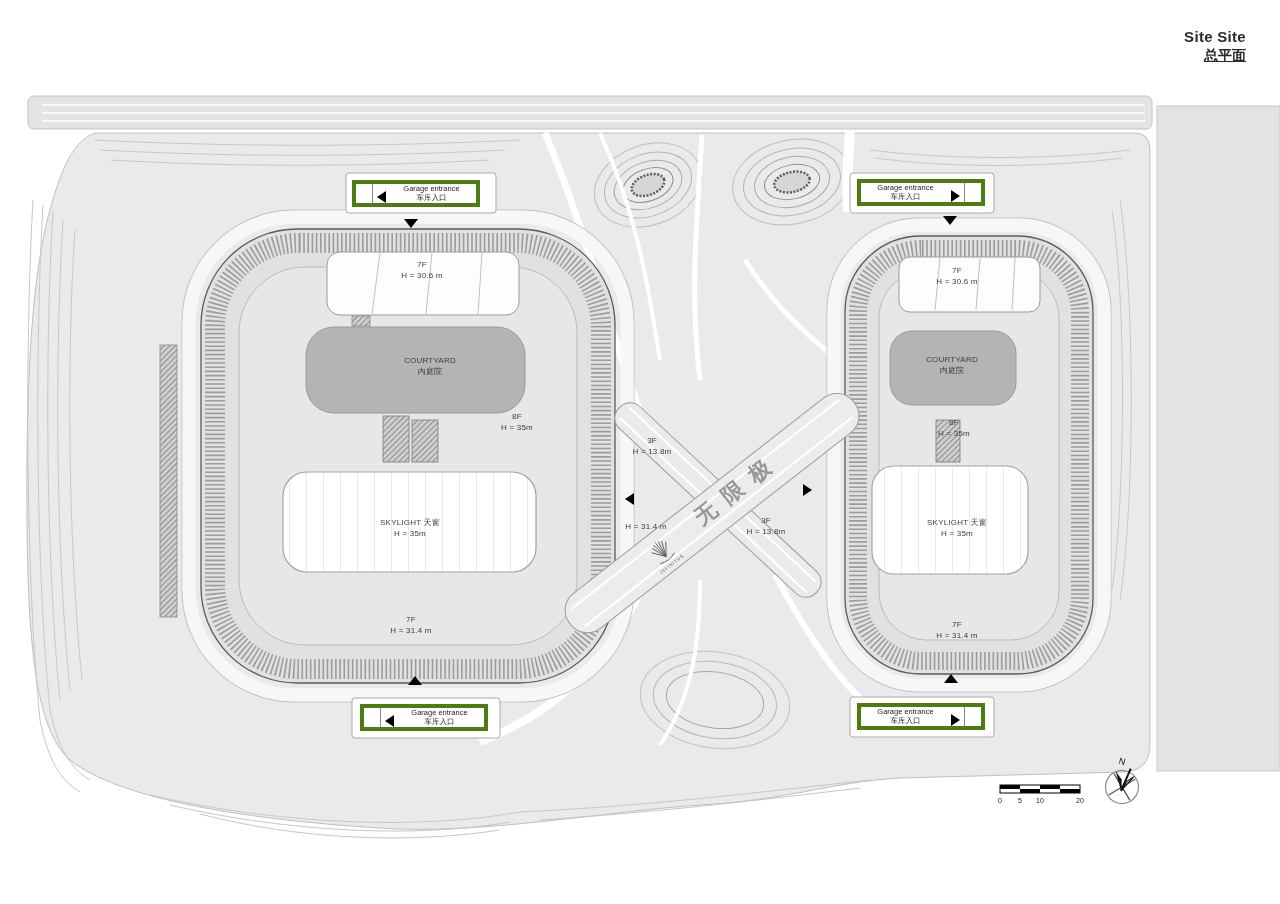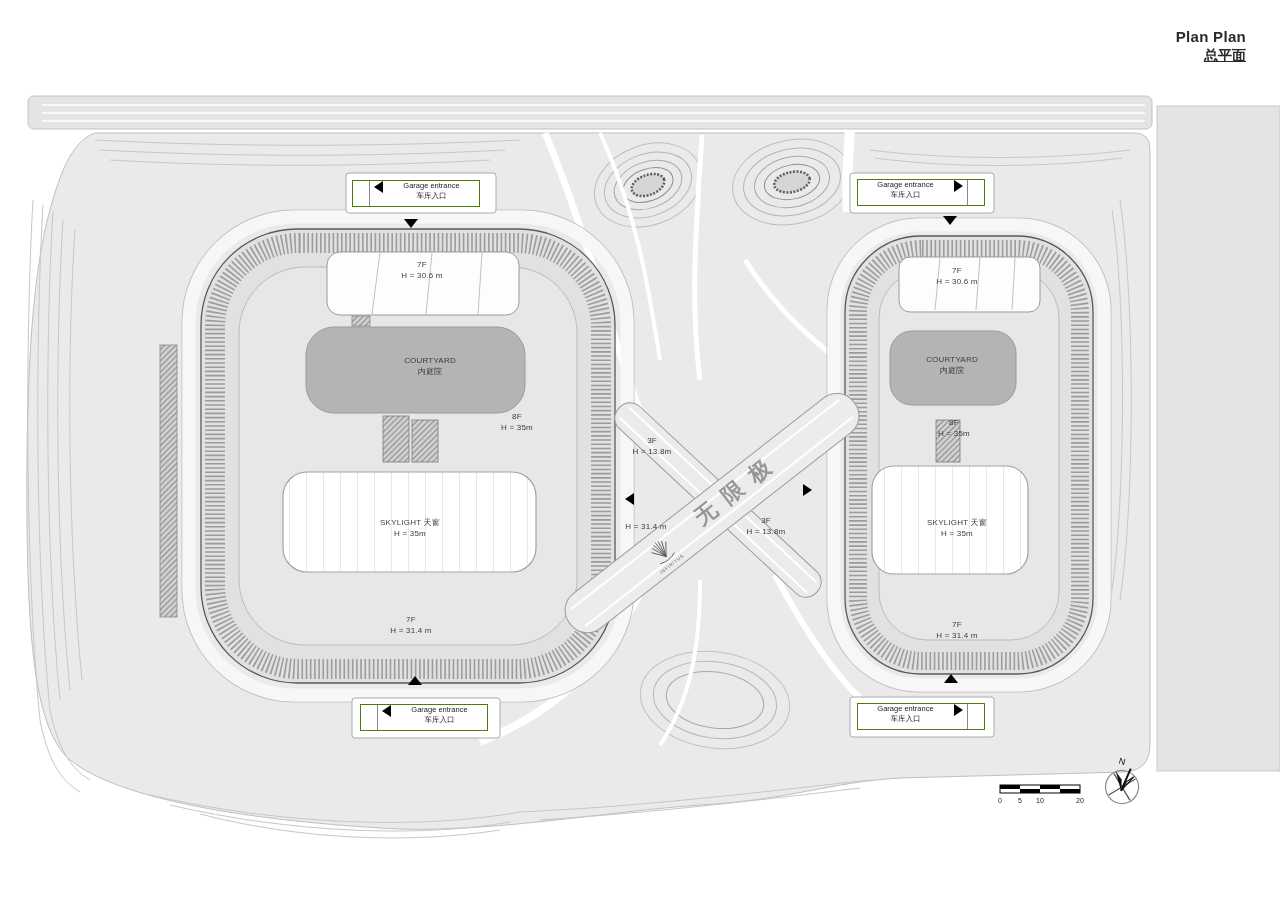--- a/index.html
+++ b/index.html
@@ -12,21 +12,21 @@
     position:absolute; top:28px; right:34px; text-align:right; color:#2b2b2b;
   }
   .title .en { font-size:15px; font-weight:600; letter-spacing:.3px; }
   .title .zh { font-size:14px; font-weight:600; margin-top:2px;text-decoration:underline; }
   .lbl {
     position:absolute; transform:translate(-50%,-50%); text-align:center;
     color:#3c3c3c; font-size:8px; line-height:1.35; white-space:nowrap; letter-spacing:.2px;
   }
   .garage {
     position:absolute; box-sizing:border-box; width:128px; height:27px;
-    background:#ffffff; border:1px solid #4d7c0f; display:flex; align-items:flex-start;
+    background:#ffffff; border:4px solid #4d7c0f; display:flex; align-items:flex-end;
   }
   .garage .cell { align-self:stretch; flex:0 0 16px; background:#fff; }
   .garage .cell.cl { border-right:1px solid #8a8a8a; }
   .garage .cell.cr { border-left:1px solid #8a8a8a; }
   .garage .txt { flex:1; text-align:center; font-size:7.5px; line-height:1.3; color:#222; }
   .tri { width:0; height:0; flex:0 0 auto; }
   .tri.l { border-top:6px solid transparent; border-bottom:6px solid transparent; border-right:9px solid #000; margin:0 1px 0 4px; }
   .tri.r { border-top:6px solid transparent; border-bottom:6px solid transparent; border-left:9px solid #000; margin:0 4px 0 1px; }
   .marker { position:absolute; width:0; height:0; }
   .marker.down  { border-left:7px solid transparent; border-right:7px solid transparent; border-top:9px solid #000; }
@@ -203,21 +203,21 @@
       <line x1="-11" y1="-11" x2="11" y2="11" stroke="#555555" stroke-width="1.3"></line>
       <line x1="11" y1="-11" x2="-11" y2="11" stroke="#555555" stroke-width="1.3"></line>
       <line x1="0" y1="4" x2="4" y2="-20" stroke="#111111" stroke-width="2"></line>
       <path d="M 0 4 L -10 -14 L -2 -7 Z" fill="#111111"></path>
       <path d="M 0 4 L 9 -13 L 3 -6 Z" fill="none" stroke="#111111" stroke-width="1"></path>
       <text x="-6" y="-22" text-anchor="middle" font-size="9" fill="#111">N</text>
     </g>
   </svg>
 
   <div class="title">
-    <div class="en">Plan Plan</div>
+    <div class="en">Site Site</div>
     <div class="zh">总平面</div>
   </div>
 
   <div class="garage" style="left:352px; top:180px;">
     <div class="cell cl"></div>
     <div class="tri l"></div>
     <div class="txt">
       <div>Garage entrance</div>
       <div>车库入口</div>
     </div>

